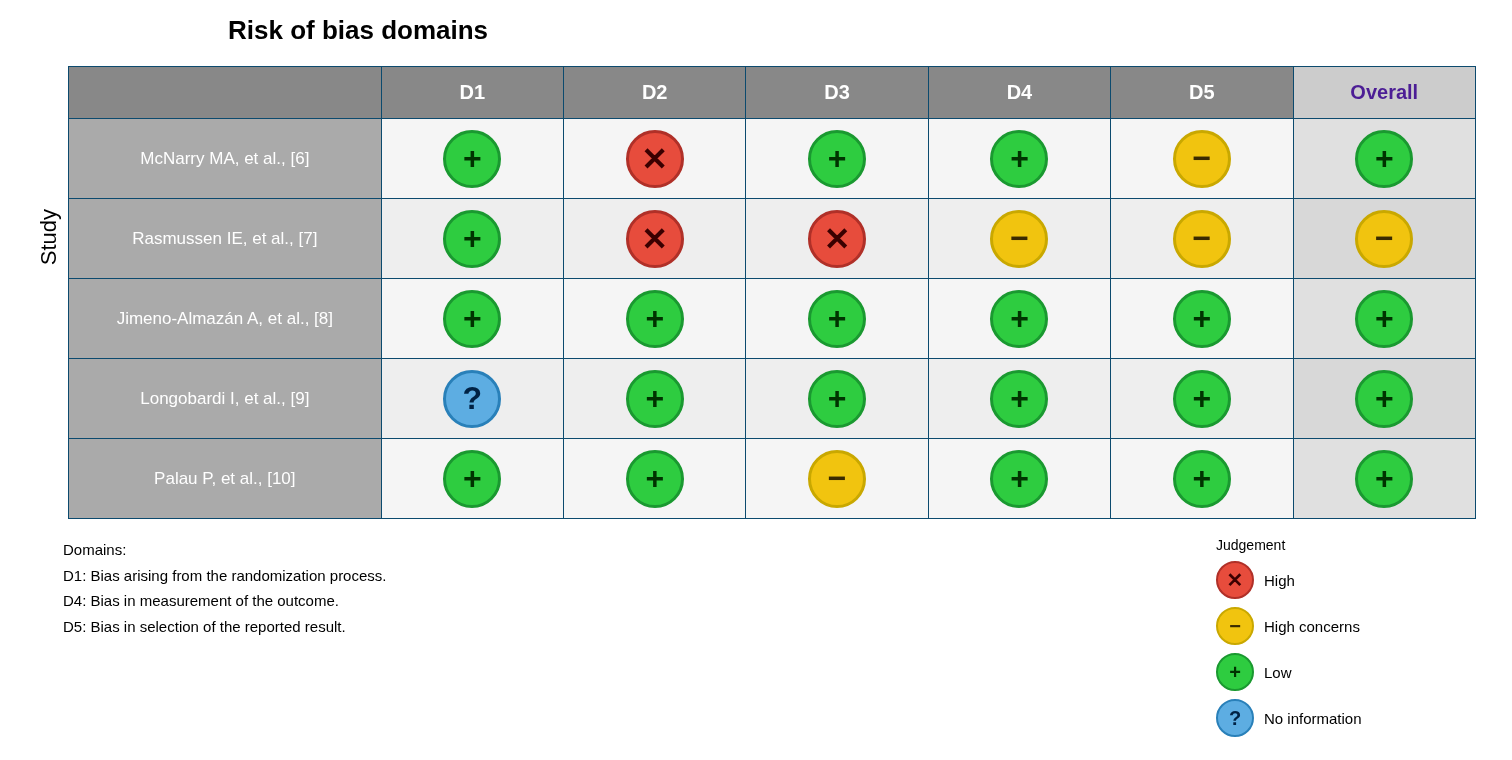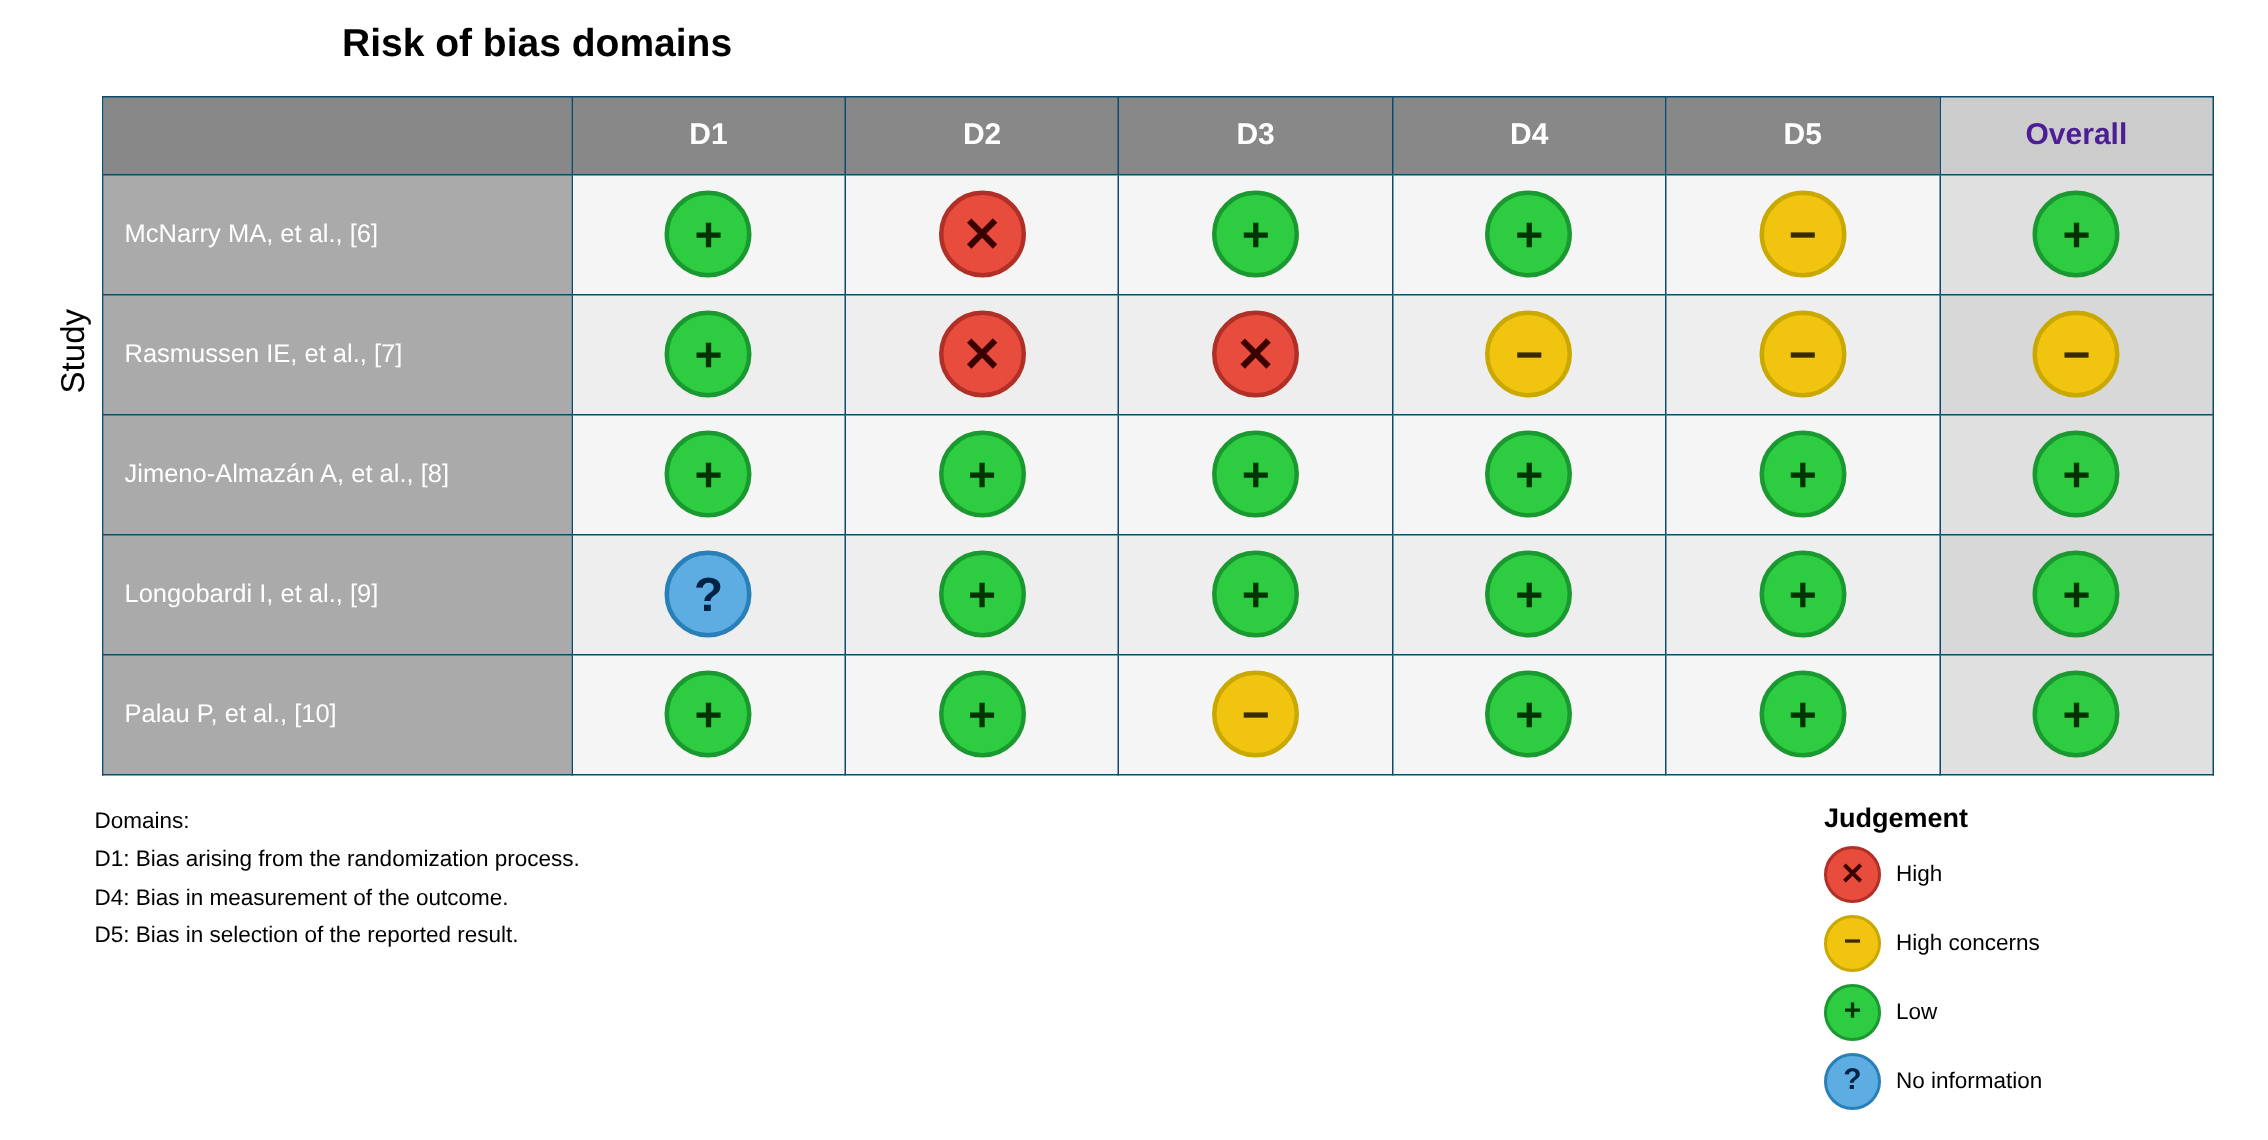--- a/index.html
+++ b/index.html
@@ -64,21 +64,21 @@
     thead th.overall-col {
       background: #ccc;
       color: #4c1d95;
       width: 140px;
     }
     .study-cell {
       background: #aaa;
       color: #fff;
       font-size: 17px;
       font-weight: normal;
-      text-align: left;
+      text-align: center;
       padding: 0 14px;
       height: 80px;
       width: 240px;
     }
     .data-cell {
       background: #f5f5f5;
       height: 80px;
       width: 140px;
     }
     .overall-cell {
@@ -117,22 +117,22 @@
     .domains-text {
       font-size: 15px;
       line-height: 1.7;
       flex: 1;
     }
     .judgement-box {
       width: 260px;
       margin-left: 40px;
     }
     .judgement-title {
-      font-size: 18px;
-      font-weight: bold;
+      font-size: 14px;
+      font-weight: normal;
       margin-bottom: 8px;
     }
     .judgement-item {
       display: flex;
       align-items: center;
       margin-bottom: 8px;
       font-size: 15px;
     }
     .judgement-item .circle {
       width: 38px;

